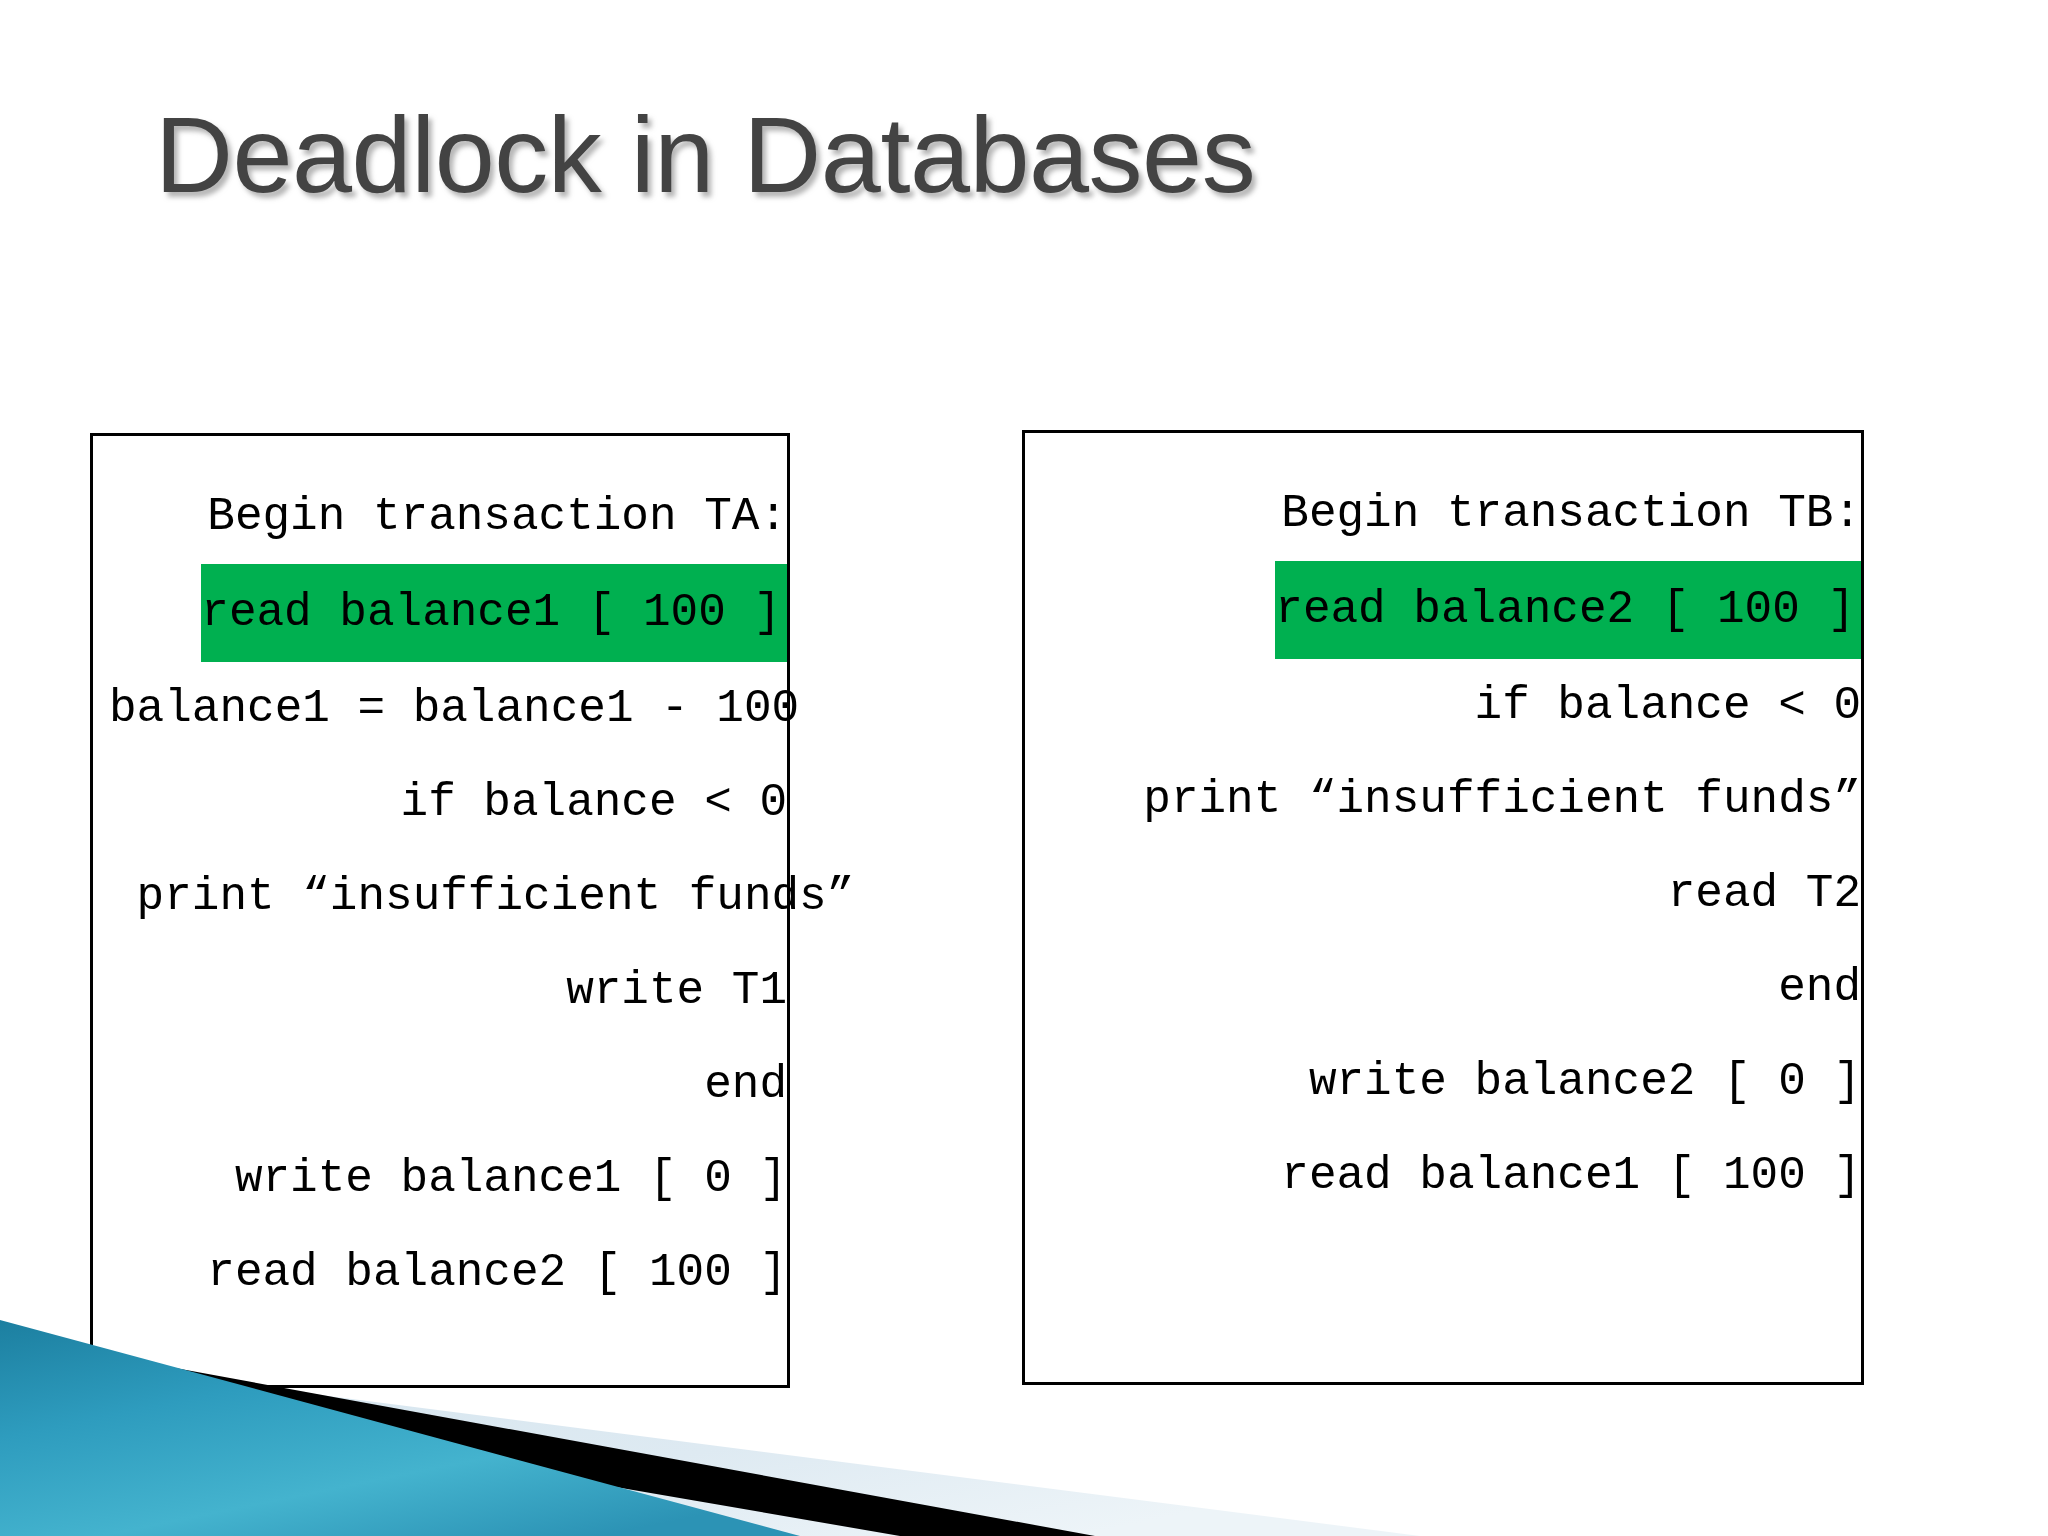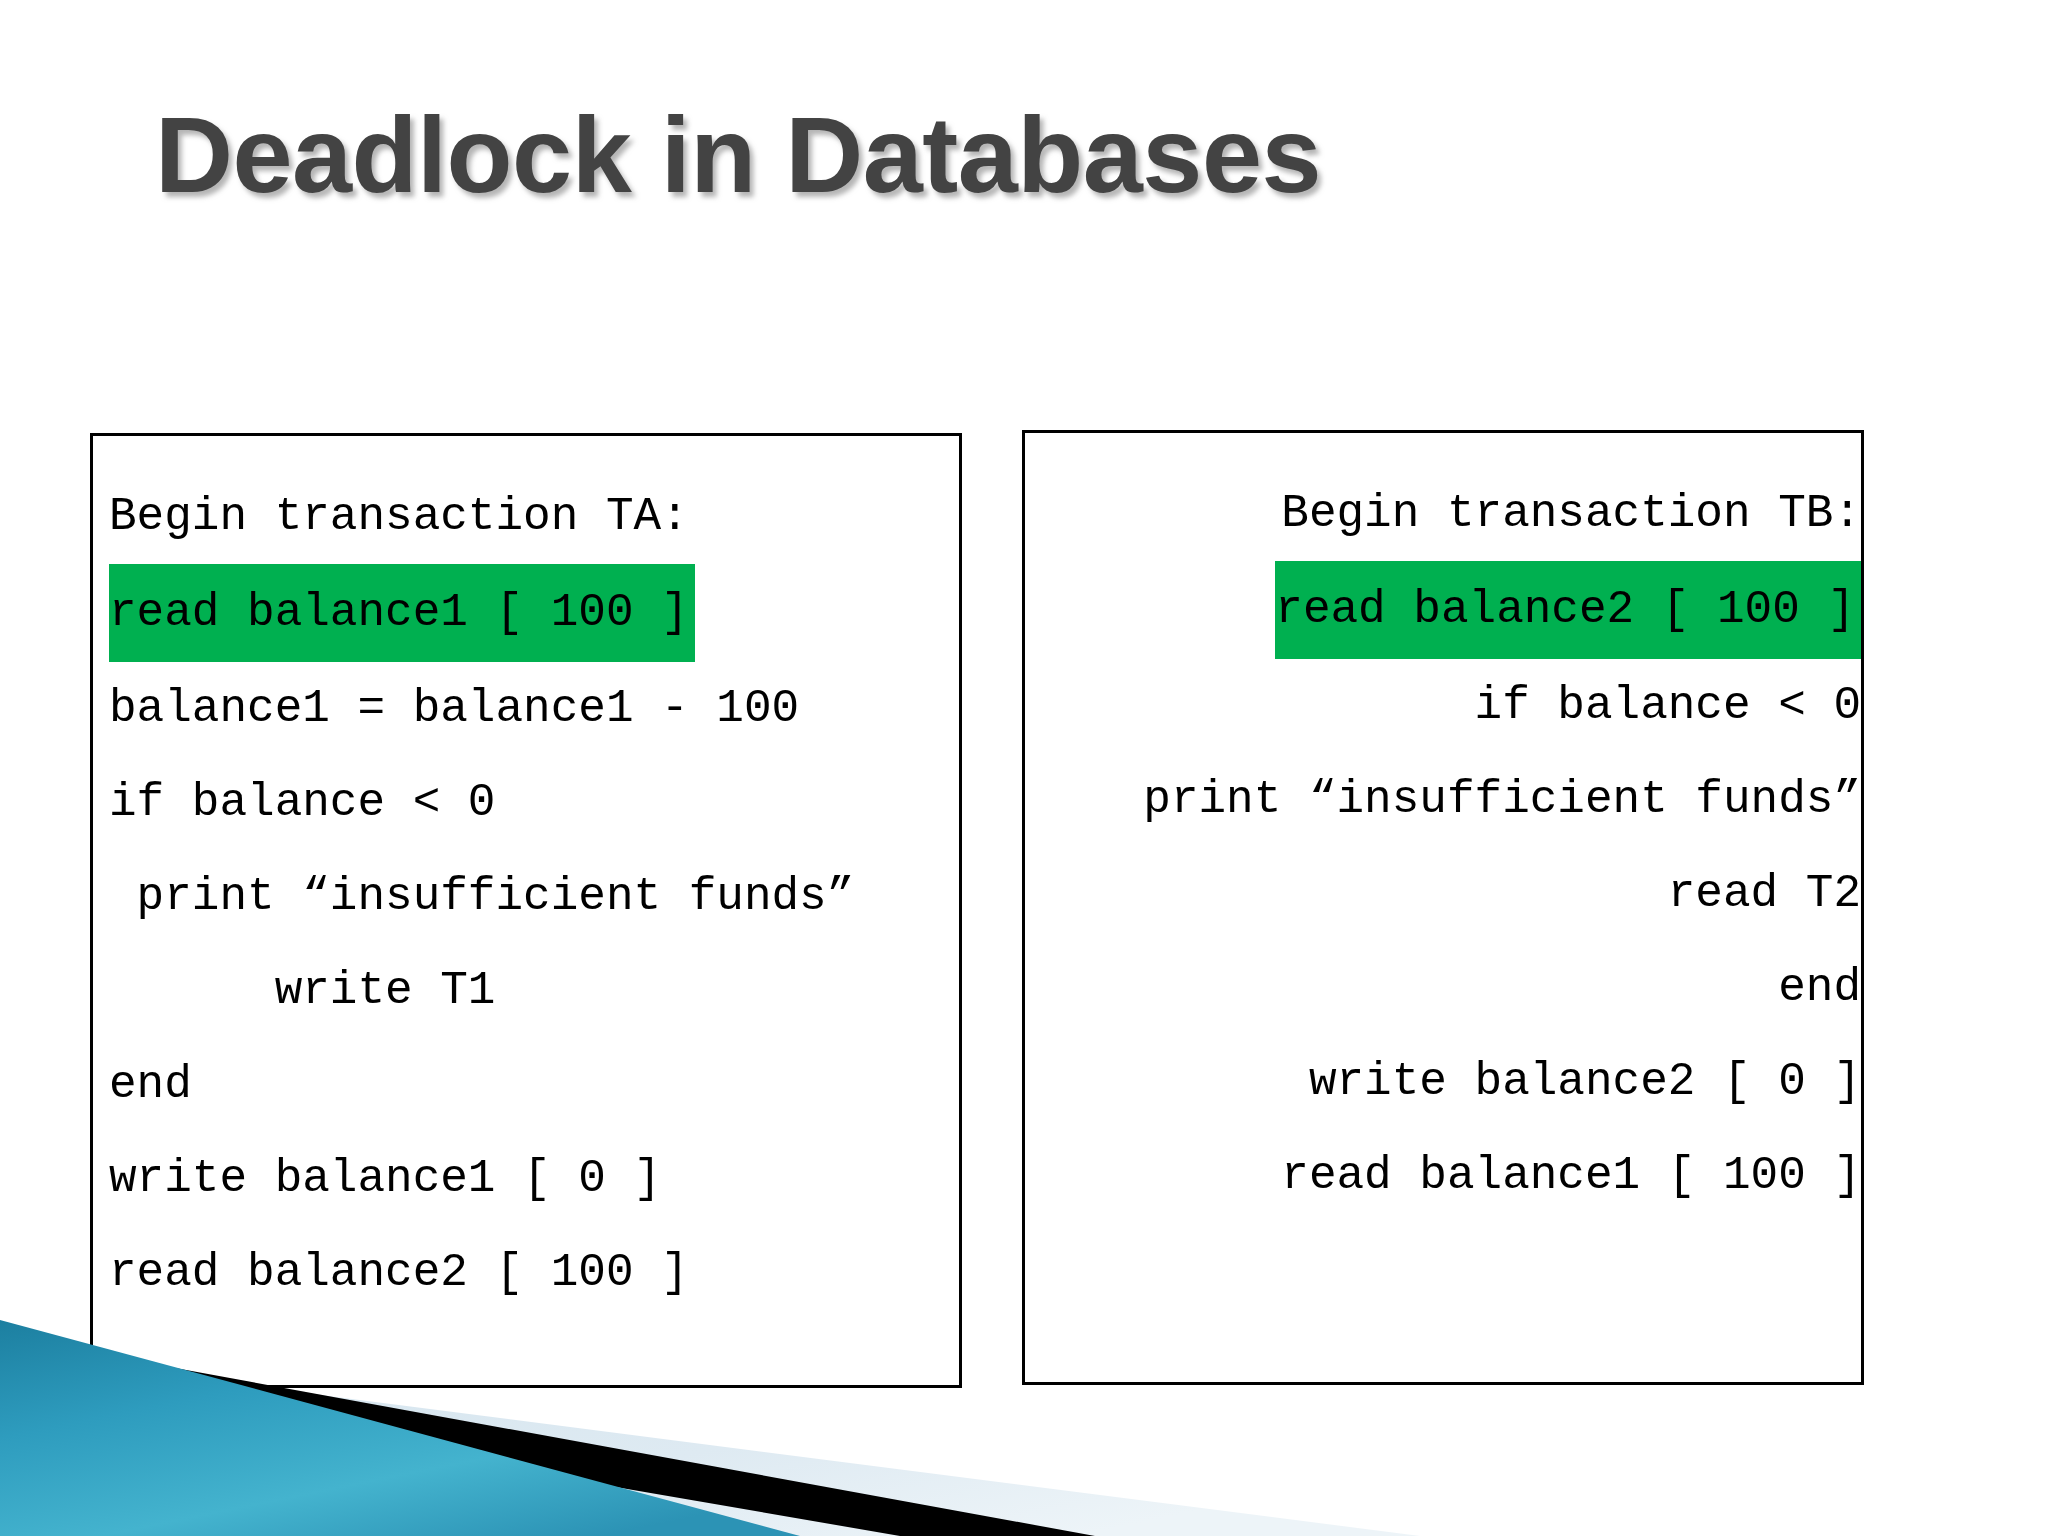--- a/index.html
+++ b/index.html
@@ -14,38 +14,38 @@
     overflow: hidden;
     font-family: "Liberation Sans", sans-serif;
   }
 
   
   .slide-title {
     position: absolute;
     left: 155px;
     top: 96px;
     font-family: "Liberation Sans", sans-serif;
-    font-weight: bold;
+    font-weight: normal;
     font-size: 108px;
     line-height: 1.1;
     letter-spacing: -0.5px;
     color: #434343;
     text-shadow: 4px 5px 5px rgba(120,120,120,0.55);
     white-space: nowrap;
   }
 
   
   .code-box {
     position: absolute;
     box-sizing: border-box;
     border: 3px solid #000000;
     background: transparent;
     padding: 34px 0 0 0;
   }
-  #box-left  { left: 90px;  top: 433px; width: 872px;  height: 955px; }
+  #box-left  { left: 90px;  top: 433px; width: 700px;  height: 955px; text-align: right; }
   #box-right { left: 1022px; top: 430px; width: 842px; height: 955px; text-align: right; }
 
   .code-list {
     margin: 0;
     padding: 0;
     list-style: none;
   }
   .code-line {
     font-family: "Liberation Mono", "DejaVu Sans Mono", monospace;
     font-size: 46px;

